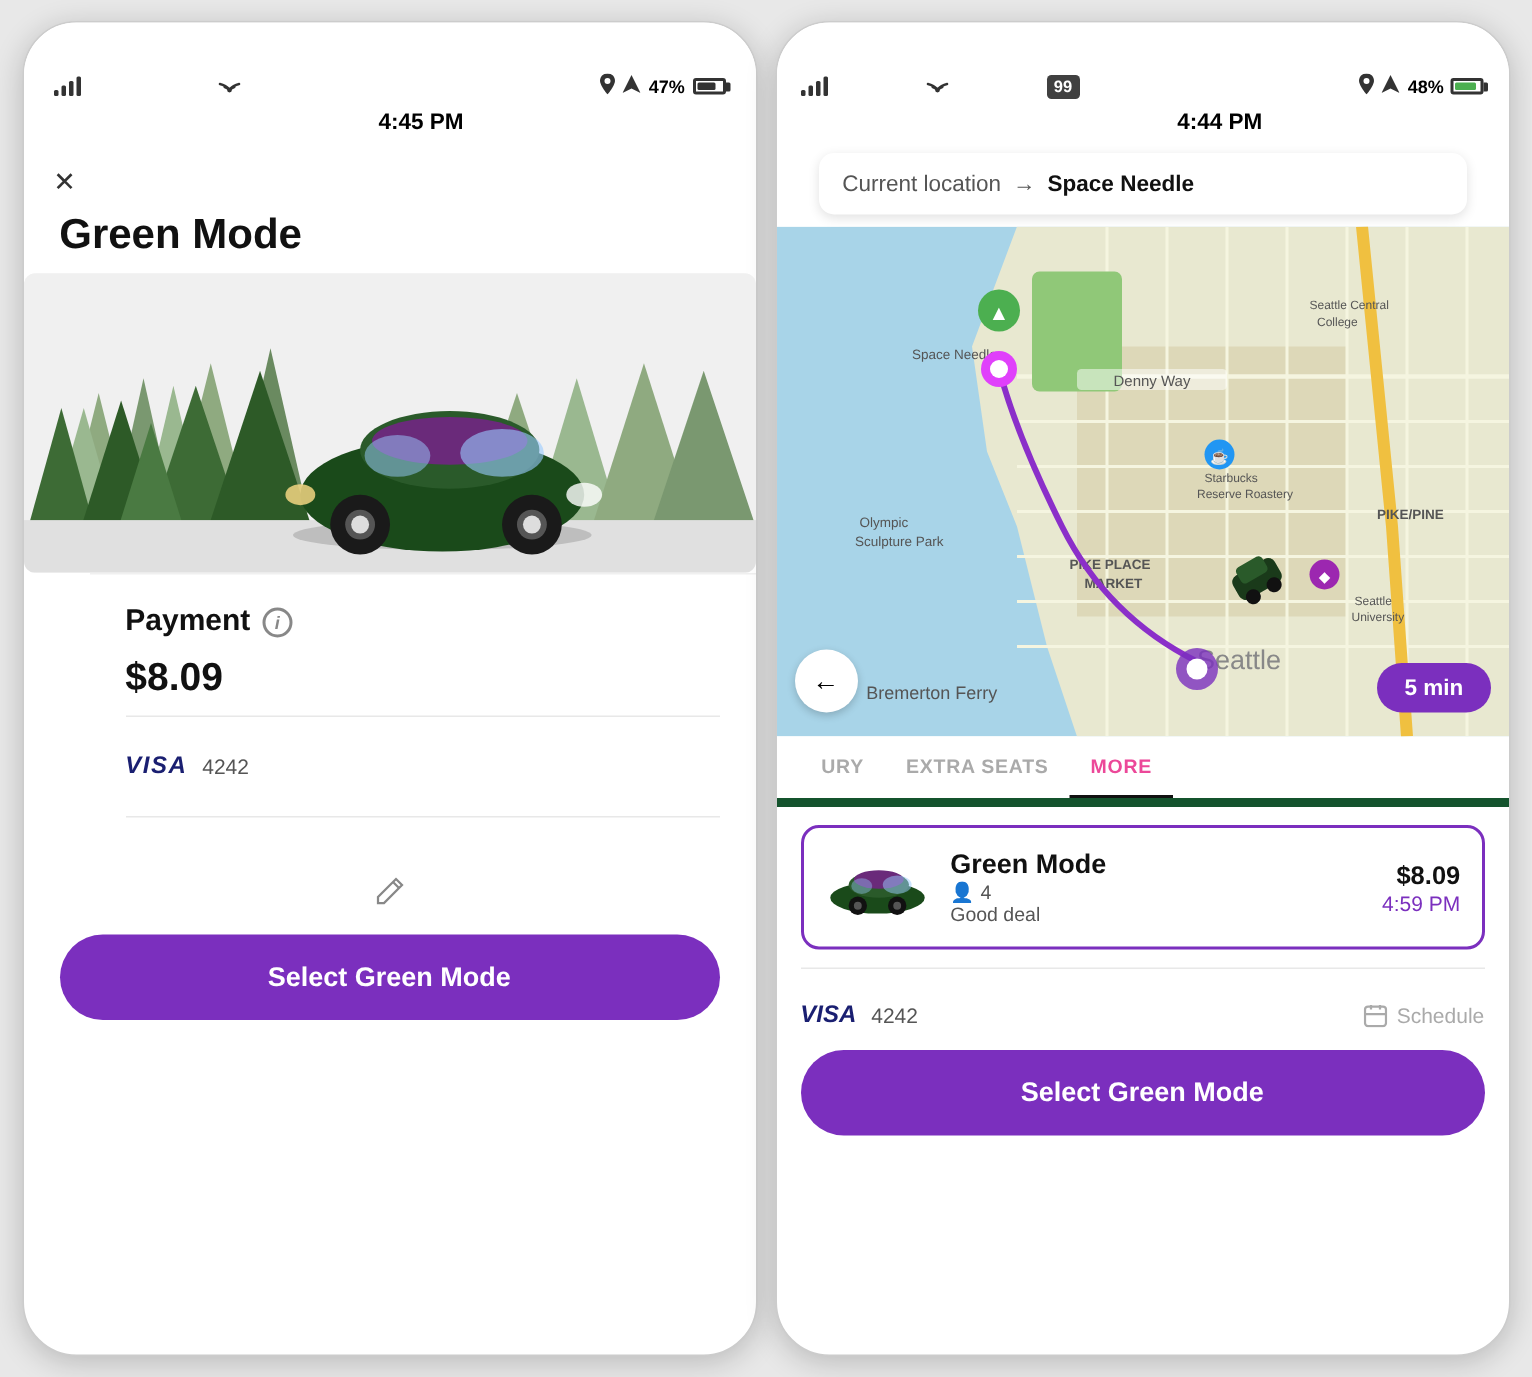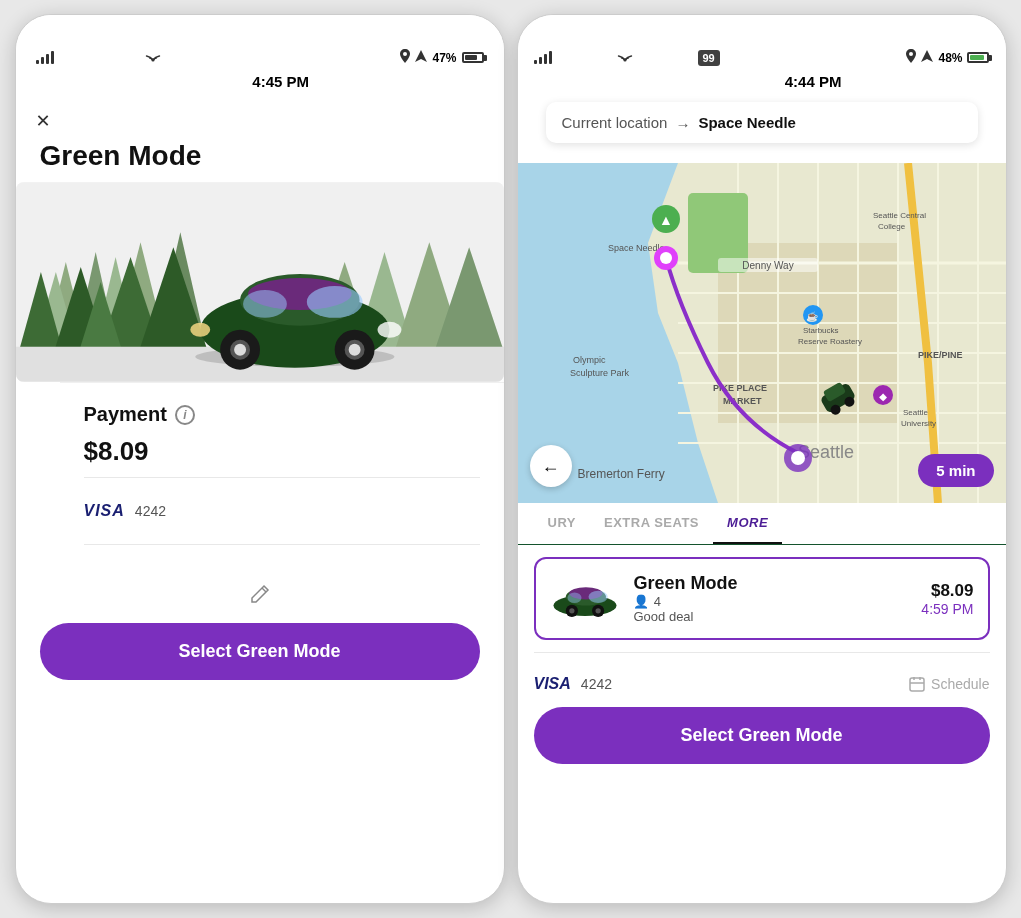--- a/index.html
+++ b/index.html
@@ -211,21 +211,21 @@
       border-radius: 30px;
       padding: 18px;
       font-size: 18px;
       font-weight: 700;
       cursor: pointer;
       text-align: center;
     }
     
     .location-bar {
       background: white;
-      margin: 0 16px 12px;
+      margin: 0 16px 0;
       border-radius: 10px;
       padding: 12px 16px;
       display: flex;
       align-items: center;
       gap: 8px;
       box-shadow: 0 2px 8px rgba(0,0,0,0.12);
       z-index: 10;
       position: relative;
     }
     .location-from {
@@ -244,37 +244,36 @@
     
     .map-container {
       width: 100%;
       height: 340px;
       position: relative;
       overflow: hidden;
     }
     
     .tabs-row {
       display: flex;
-      border-bottom: 1px solid #14532d;
+      border-bottom: 6px solid #14532d;
       padding: 0 16px;
     }
     .tab-item {
       padding: 12px 14px;
       font-size: 13px;
       font-weight: 600;
       color: #aaa;
       cursor: pointer;
       text-transform: uppercase;
       letter-spacing: 0.5px;
       border-bottom: 2px solid transparent;
     }
     .tab-item.active {
-      color: #4c1d95;
+      color: #ec4899;
       border-bottom: 2px solid #111;
-      font-style: italic;
     }
     
     .ride-card {
       margin: 12px 16px;
       border: 2px solid #7B2FBE;
       border-radius: 12px;
       padding: 14px;
       display: flex;
       align-items: center;
       gap: 14px;

